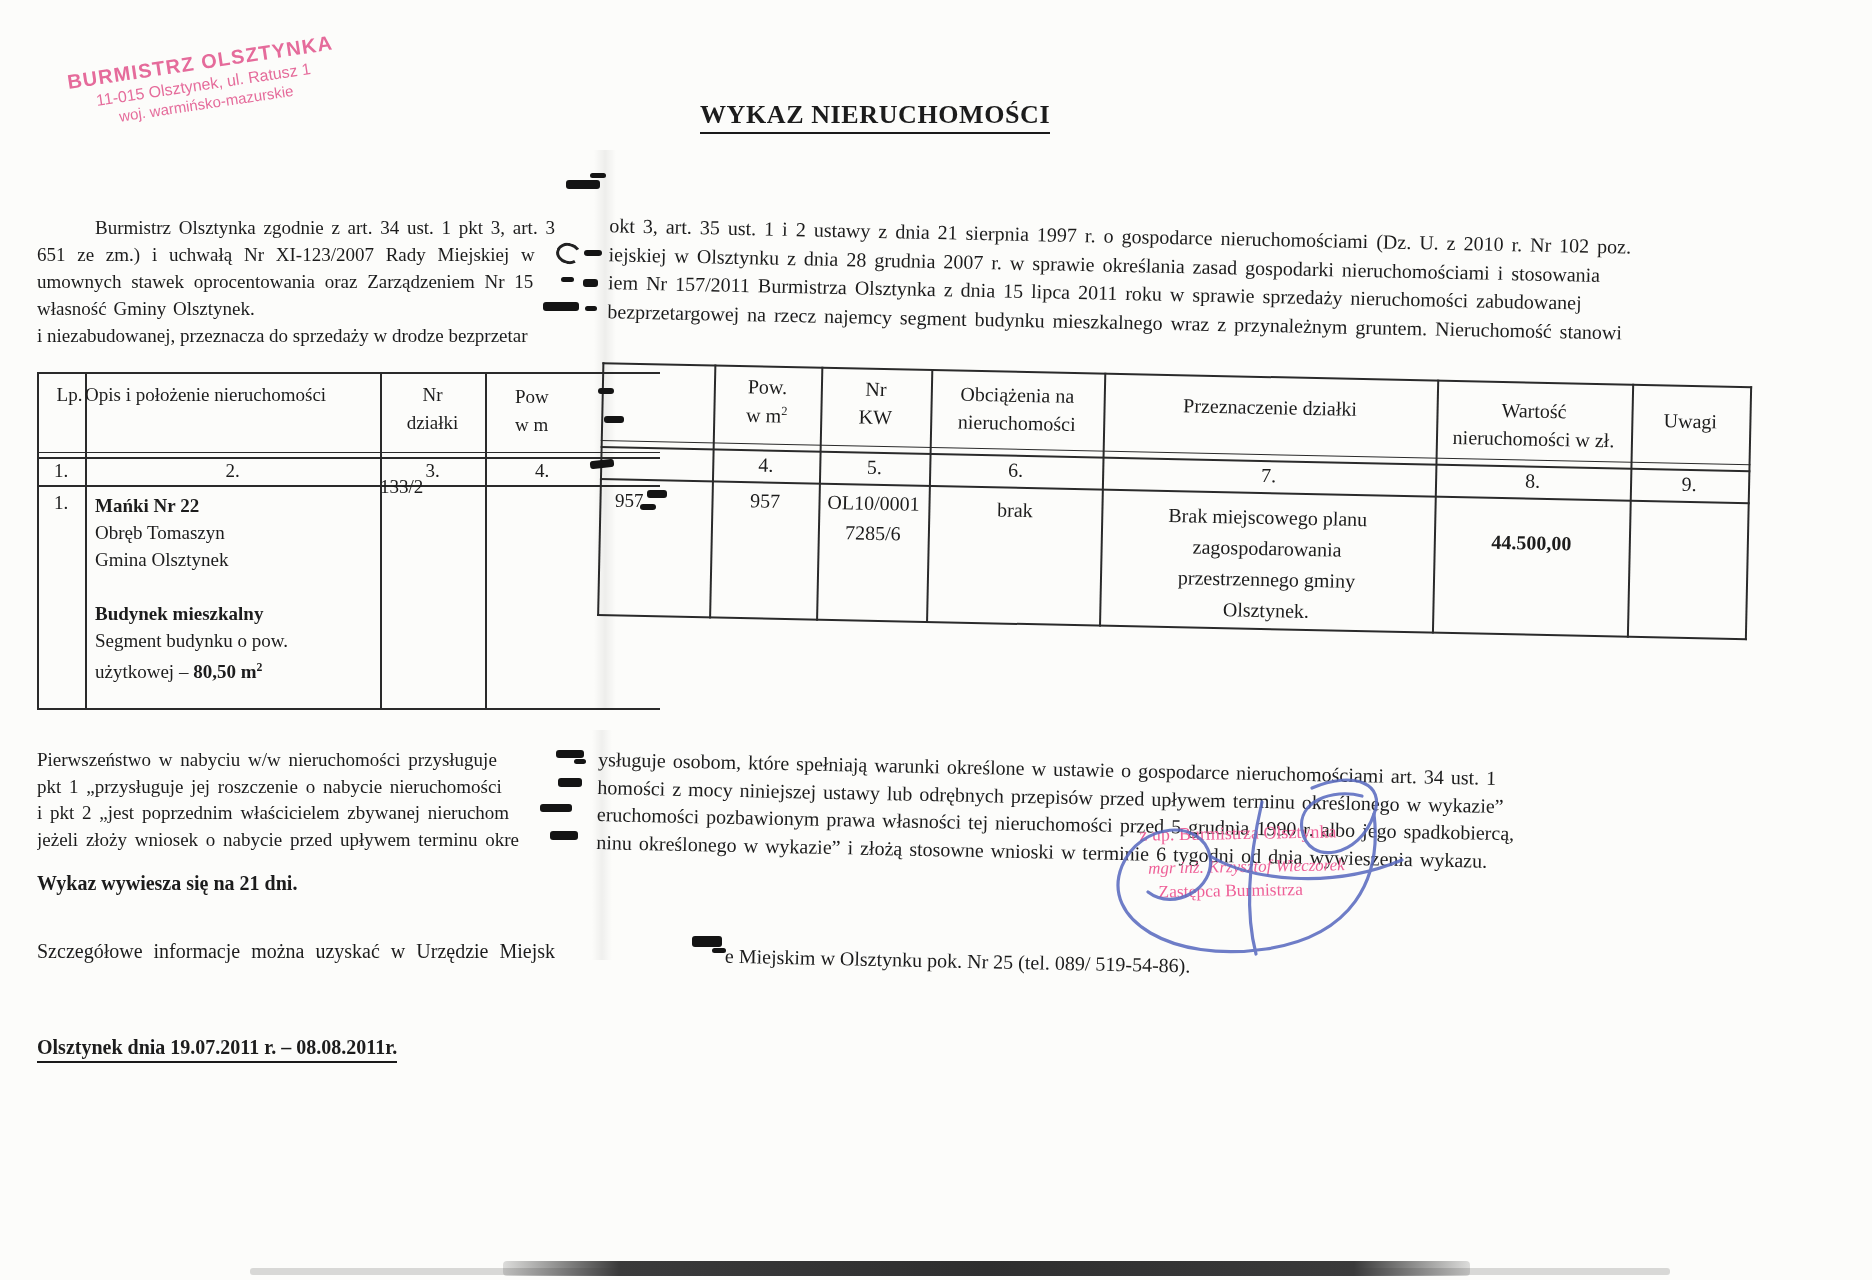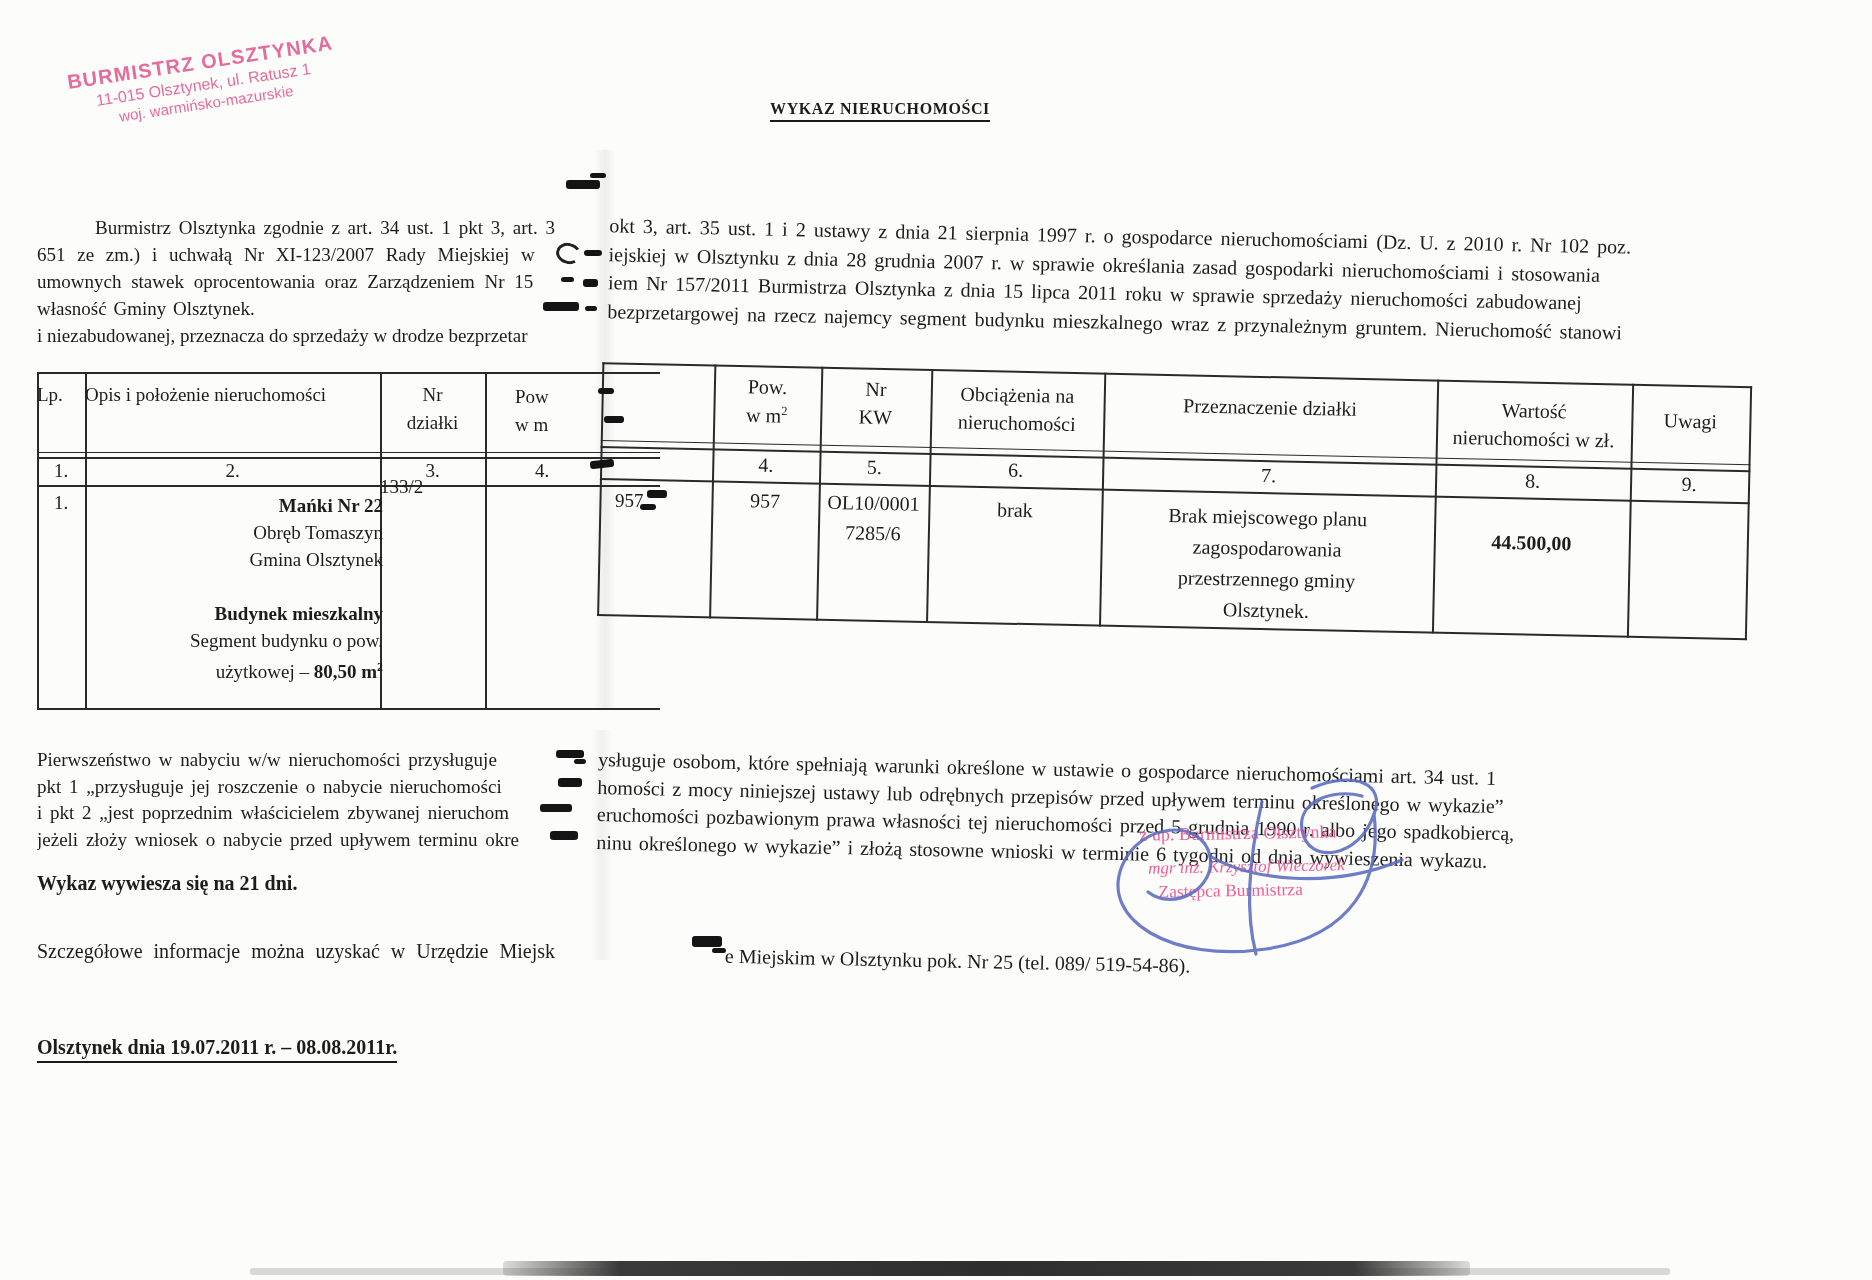--- a/index.html
+++ b/index.html
@@ -14,21 +14,21 @@
 
   
   .stamp{left:58px;top:50px;width:290px;transform:rotate(-8.5deg);transform-origin:50% 50%;
          color:#e2588e;opacity:.88;text-align:center;line-height:1.25;
          font-family:"Liberation Sans","DejaVu Sans",sans-serif;}
   .stamp .s1{font-size:20px;font-weight:bold;letter-spacing:1.2px;}
   .stamp .s2{font-size:16px;}
   .stamp .s3{font-size:15px;}
 
   
-  .title{left:700px;top:100px;width:360px;text-align:center;font-size:16px;font-weight:bold;
+  .title{left:700px;top:100px;width:360px;text-align:left;font-size:26px;font-weight:bold;
          letter-spacing:.6px;}
   .title span{border-bottom:2px solid #1a1a1a;padding-bottom:3px;}
 
   
   .intro-left{left:37px;top:214px;width:580px;font-size:19px;line-height:27px;}
   .intro-left div{white-space:nowrap;overflow:hidden;}
   .intro-left div:nth-child(1){text-indent:58px;word-spacing:3px;}
   .intro-left div:nth-child(2){word-spacing:7px;}
   .intro-left div:nth-child(3){word-spacing:5px;}
   .intro-left div:nth-child(4){word-spacing:2px;}
@@ -36,32 +36,32 @@
   
   .right-page{left:600px;top:0;width:1272px;height:1280px;transform:rotate(1.2deg);
               transform-origin:0 0;}
   .intro-right{left:14px;top:211px;width:1258px;font-size:20px;line-height:28.5px;}
   .intro-right div{white-space:nowrap;overflow:hidden;word-spacing:3px;}
 
   
   .lt{left:37px;top:372px;width:623px;height:338px;overflow:hidden;font-size:19px;}
   .lt .ln{position:absolute;background:#2a2a2a;}
   .lt .tx{position:absolute;}
-  .lt-h-lp{left:0;top:12px;width:65px;text-align:left;}
+  .lt-h-lp{left:0;top:12px;width:65px;text-align:center;}
   .lt-h-opis{left:48px;top:12px;width:295px;text-align:left;}
   .lt-h-nr1{left:343px;top:12px;width:105px;text-align:center;}
   .lt-h-nr2{left:343px;top:40px;width:105px;text-align:center;}
   .lt-h-pow1{left:478px;top:14px;width:120px;}
   .lt-h-pow2{left:478px;top:42px;width:120px;}
   .lt-n1{left:0;top:88px;width:48px;text-align:center;}
   .lt-n2{left:48px;top:88px;width:295px;text-align:center;}
   .lt-n3{left:343px;top:88px;width:105px;text-align:center;}
   .lt-n4{left:498px;top:88px;width:60px;}
   .lt-d-lp{left:0;top:120px;width:48px;text-align:center;}
-  .lt-opis{left:66px;top:120px;width:280px;line-height:27px;text-align:right;}
+  .lt-opis{left:58px;top:120px;width:280px;line-height:27px;}
   .lt-opis .sp{height:27px;}
   .lt-d-plot{left:343px;top:104px;width:112px;text-align:left;}
   .lt-d-area{left:578px;top:118px;}
 
   
   .rt{left:10px;top:362px;width:1150px;height:254px;font-size:20px;}
   .rt .ln{position:absolute;background:#2a2a2a;}
   .rt .tx{position:absolute;}
   .rt-c4{left:112px;width:107px;text-align:center;}
   .rt-c5{left:219px;width:110px;text-align:center;}

